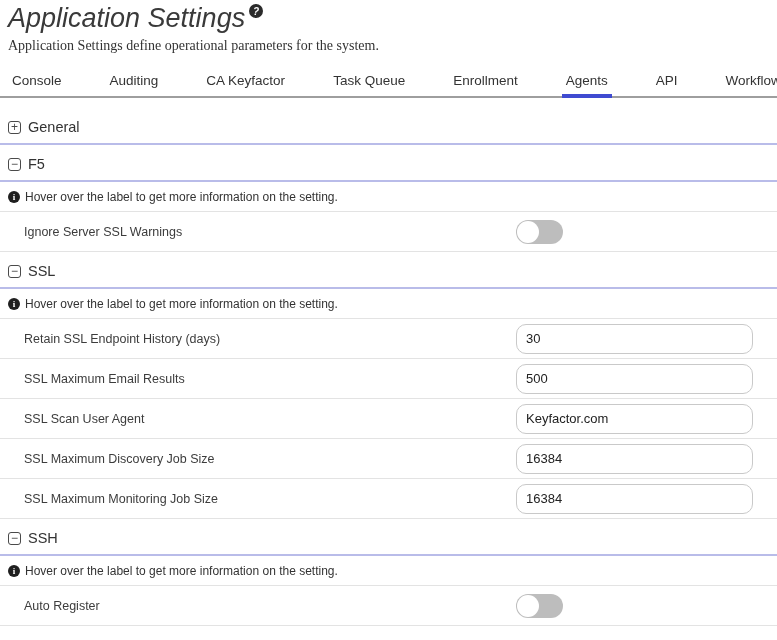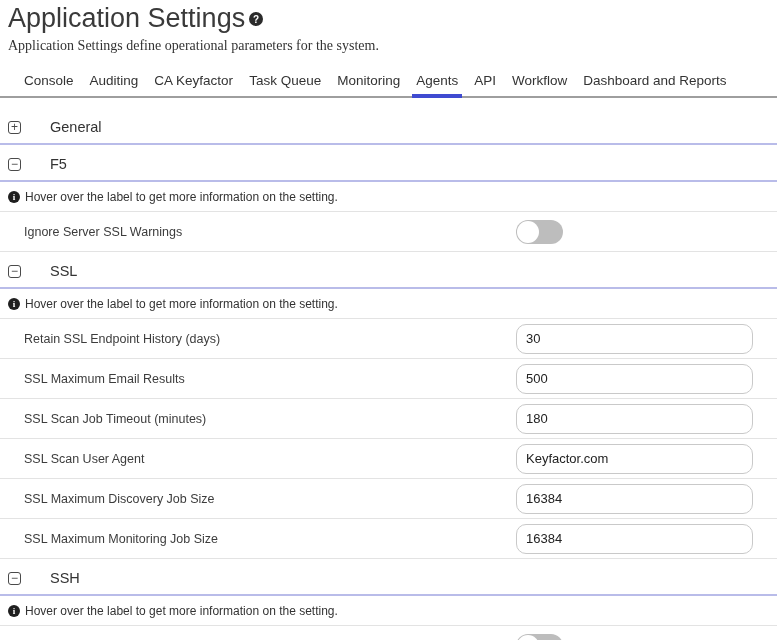--- a/index.html
+++ b/index.html
@@ -12,35 +12,36 @@
   * { box-sizing: border-box; }
   html, body { margin: 0; padding: 0; }
   body {
     width: 777px; height: 640px; overflow: hidden;
     background: #fff; color: #333;
     font-family: "Liberation Sans", sans-serif;
   }
   .page { width: 777px; }
 
   
-  .title-row { display: flex; align-items: center; padding: 2px 8px 0 8px; }
+  .title-row { display: flex; align-items: flex-start; padding: 2px 8px 0 8px; font-style: italic; }
   .page-title { font-size: 27px; font-weight: 400; color: #3a3a3a; line-height: 32px; }
   .help-icon {
     width: 14px; height: 14px; border-radius: 50%;
     background: #2b2b2b; color: #fff; font-size: 10px; font-weight: 700;
     display: inline-flex; align-items: center; justify-content: center;
     margin-left: 4px; margin-top: 2px; cursor: pointer;
   }
   .subtitle { padding: 4px 8px 0 8px; font-size: 14px; color: #333; font-family: Liberation Serif, serif; }
 
   
   .tabs {
     display: flex; align-items: flex-end;
-    margin-top: 13px; padding-left: 16px;
+    margin-top: 13px; padding-left: 4px;
     border-bottom: 2px solid var(--tab-divider);
+    gap: 32px;
   }
   .tab {
     font-size: 13.5px; color: #333; padding: 6px 8px 8px 8px; position: relative;
     cursor: pointer; white-space: nowrap;
   }
   .tab.active { font-weight: 400; }
   .tab.active::after {
     content: ""; position: absolute; left: 4px; right: 4px; bottom: -2px;
     height: 4px; background: var(--accent);
   }
@@ -53,21 +54,21 @@
     border-bottom: 2px solid var(--section-divider);
     cursor: pointer;
   }
   .expander {
     width: 13px; height: 13px; flex: 0 0 13px;
     border: 1px solid #4a4a4a; border-radius: 3px;
     color: #4a4a4a; font-size: 12px; line-height: 10px;
     display: inline-flex; align-items: center; justify-content: center;
     padding-bottom: 1px;
   }
-  .section-title { font-size: 14.5px; color: #333; margin-left: 22px; }
+  .section-title { font-size: 14.5px; color: #333; }
 
   .note-row {
     display: flex; align-items: center; gap: 5px;
     padding: 8px 8px 7px 8px;
     border-bottom: 1px solid var(--row-divider);
     font-size: 12px; color: #333;
   }
   .info-icon {
     width: 12px; height: 12px; flex: 0 0 12px; border-radius: 50%;
     background: #1f1f1f; color: #fff; font-size: 9px; font-weight: 700;
@@ -109,21 +110,21 @@
     <span class="page-title">Application Settings</span>
     <span class="help-icon">?</span>
   </div>
   <div class="subtitle">Application Settings define operational parameters for the system.</div>
 
   <div class="tabs">
       <div class="tab">Console</div>
       <div class="tab">Auditing</div>
       <div class="tab">CA Keyfactor</div>
       <div class="tab">Task Queue</div>
-      <div class="tab">Monitoring</div>
+      <div class="tab">Enrollment</div>
       <div class="tab active">Agents</div>
       <div class="tab">API</div>
       <div class="tab">Workflow</div>
       <div class="tab">Dashboard and Reports</div>
     </div>
 
   <div class="sections">
       <div class="section">
     <div class="section-header">
       <span class="expander">+</span>
@@ -167,26 +168,20 @@
               <input type="text" class="text-input" value="30" style="">
             </span>
   </div>
           <div class="setting-row">
     <span class="setting-label">SSL Maximum Email Results</span>
     <span class="setting-control">
               <input type="text" class="text-input" value="500" style="">
             </span>
   </div>
           <div class="setting-row">
-    <span class="setting-label">SSL Scan Job Timeout (minutes)</span>
-    <span class="setting-control">
-              <input type="text" class="text-input" value="180" style="">
-            </span>
-  </div>
-          <div class="setting-row">
     <span class="setting-label">SSL Scan User Agent</span>
     <span class="setting-control">
               <input type="text" class="text-input" value="Keyfactor.com" style="">
             </span>
   </div>
           <div class="setting-row">
     <span class="setting-label">SSL Maximum Discovery Job Size</span>
     <span class="setting-control">
               <input type="text" class="text-input" value="16384" style="">
             </span>

